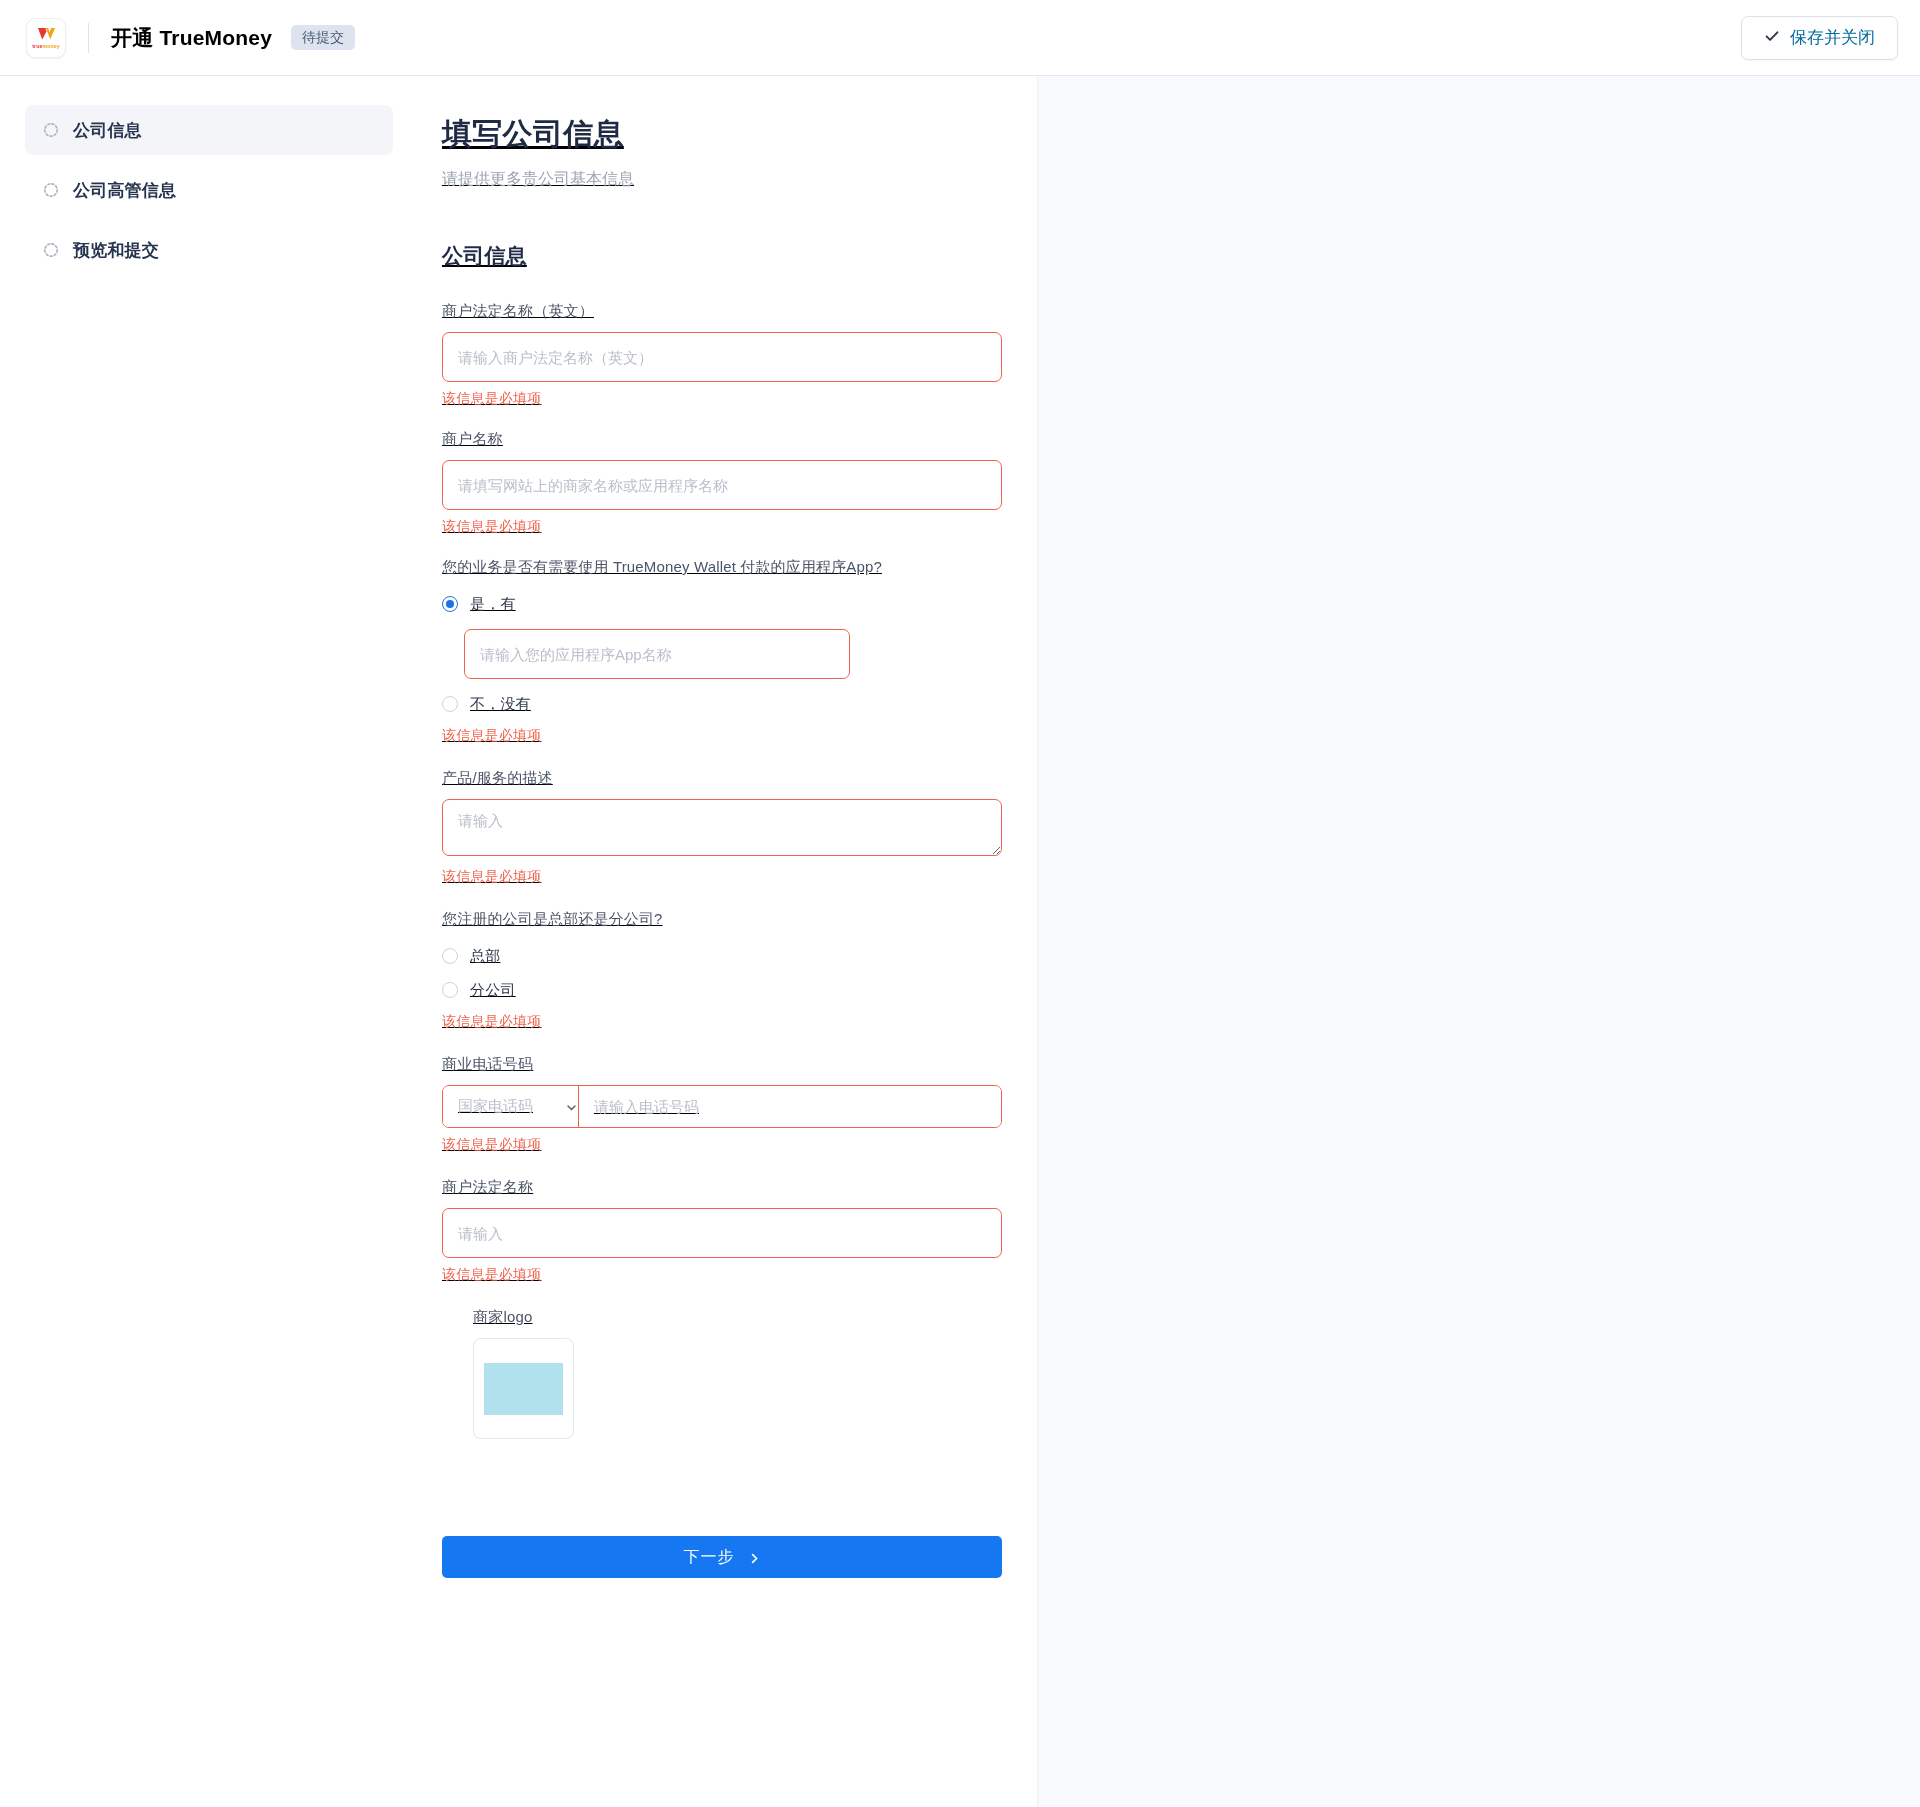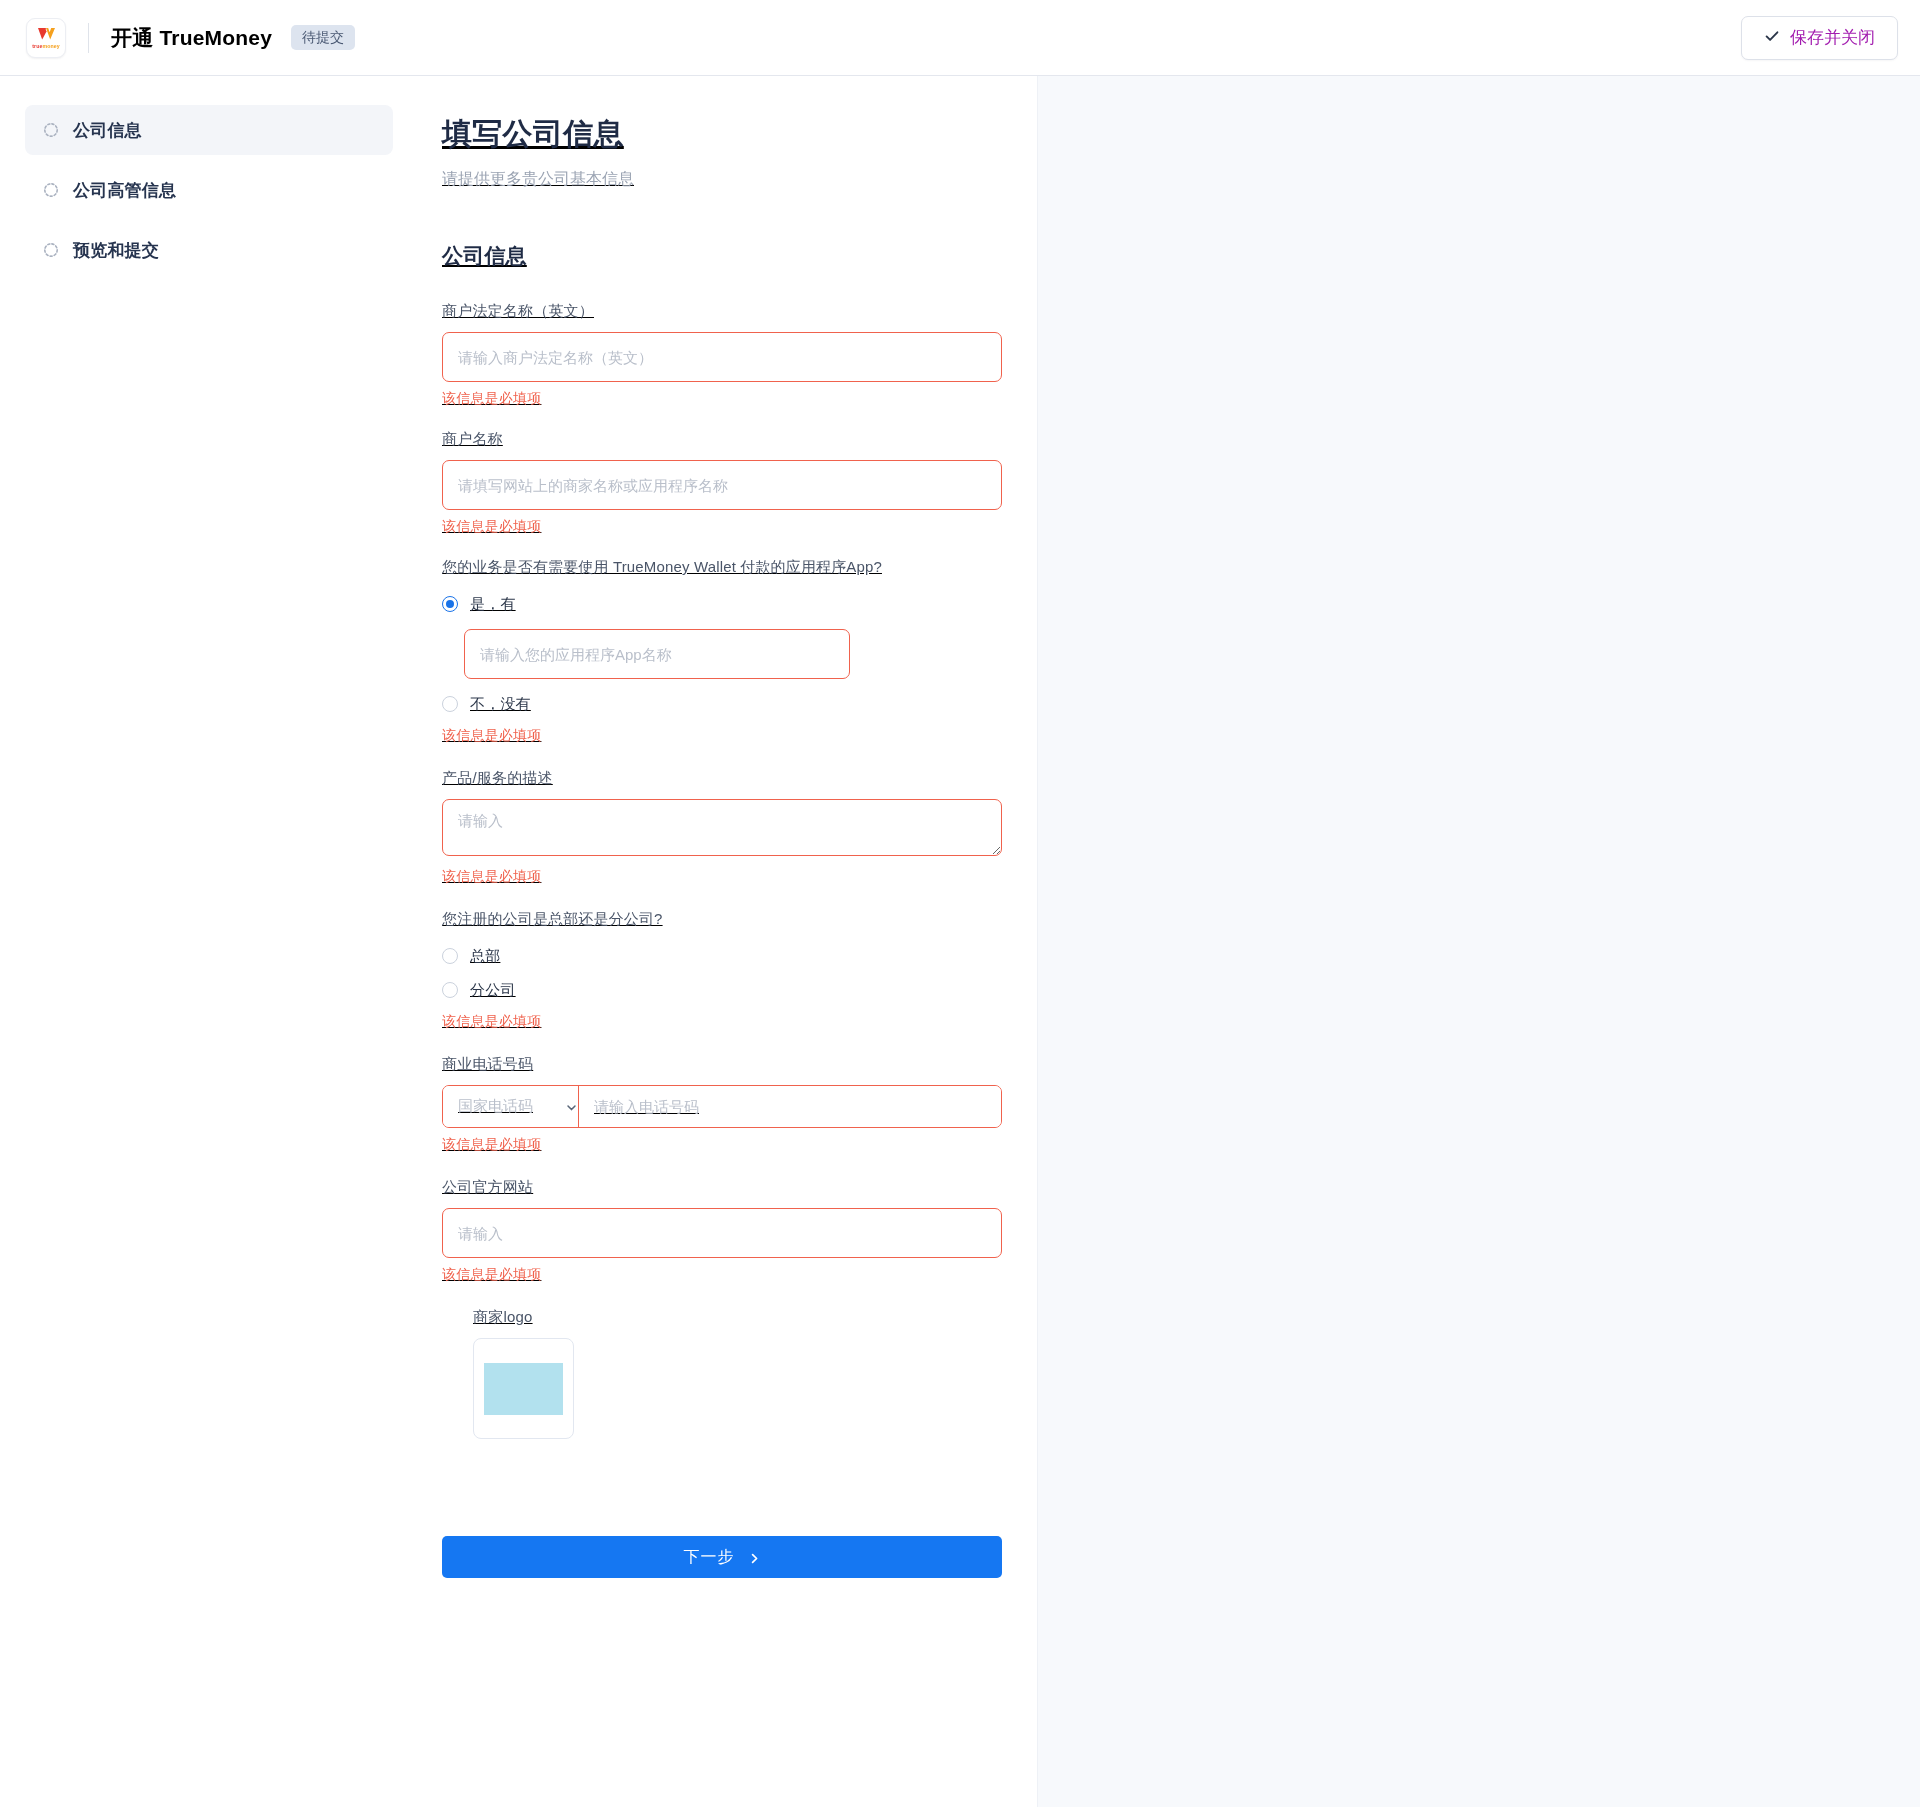--- a/index.html
+++ b/index.html
@@ -74,21 +74,21 @@
   .hdr-spacer { flex: 1 1 auto; }
   .btn-save {
     display: inline-flex;
     align-items: center;
     gap: 10px;
     height: 44px;
     padding: 0 22px;
     border: 1px solid #dde1e9;
     border-radius: 7px;
     background: #ffffff;
-    color: #a21caf;
+    color: #0369a1;
     font-size: 17px;
     cursor: pointer;
     box-shadow: 0 1px 2px rgba(16,24,40,.04);
     font-family: "Liberation Sans", sans-serif;
   }
   .btn-save .check { font-size: 16px; color:#2b3649; line-height: 1; }
 
   
   .body-wrap {
     display: flex;
@@ -441,21 +441,21 @@
                   <path d="M3 5 L6.5 8.6 L10 5" fill="none" stroke="#5a6779" stroke-width="1.5" stroke-linecap="round" stroke-linejoin="round"></path>
                 </svg>
               </span>
             </div>
             <input class="phone-num" type="text" placeholder="请输入电话号码" style="">
           </div>
           <span class="err">该信息是必填项</span>
         </div>
 
         <div class="field" style="margin-top:24px;">
-          <label class="field-label">公司官方网站</label>
+          <label class="field-label">商户法定名称</label>
           <input class="input" type="text" placeholder="请输入" style="">
           <span class="err">该信息是必填项</span>
         </div>
 
         <div class="field" style="margin-top:24px;padding-left:31px;">
           <label class="field-label">商家logo</label>
           <div class="logo-box">
             <div class="logo-thumb"></div>
           </div>
         </div>

